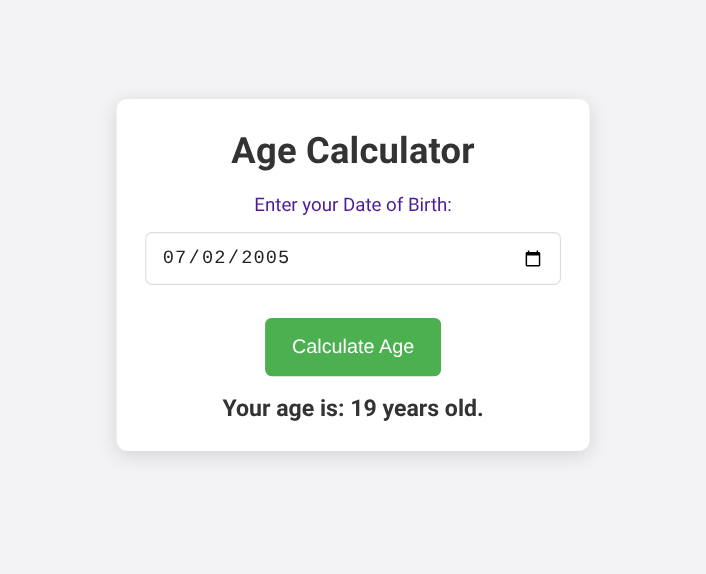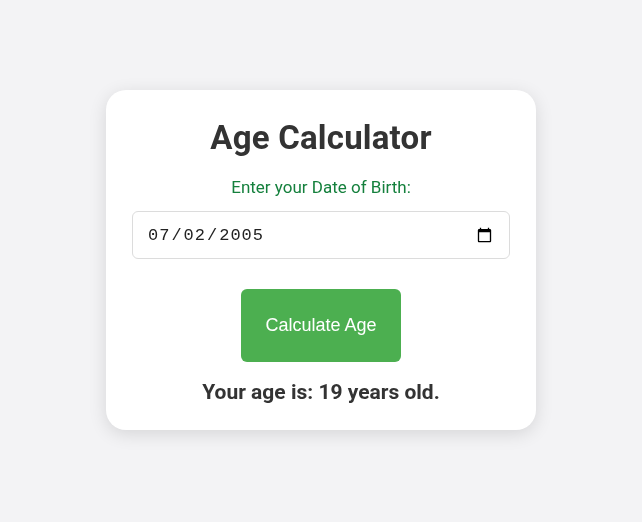--- a/index.html
+++ b/index.html
@@ -13,35 +13,35 @@
       width: 642px;
       height: 522px;
       display: flex;
       justify-content: center;
       align-items: flex-start;
     }
     .card {
       background: #ffffff;
       width: 430px;
       margin-top: 90px;
-      border-radius: 20px;
+      border-radius: 10px;
       box-shadow: 0 4px 18px rgba(0,0,0,0.12);
       padding: 28px 26px 22px 26px;
       text-align: center;
     }
     .title {
       font-size: 33px;
       font-weight: 700;
       color: #333333;
       margin: 0 0 20px 0;
       letter-spacing: 0.2px;
     }
     .label {
       font-size: 17px;
-      color: #15803d;
+      color: #4c1d95;
       margin-bottom: 14px;
     }
     .date-input {
       width: 100%;
       height: 48px;
       border: 1px solid #dcdcdc;
       border-radius: 6px;
       padding: 0 14px;
       font-size: 17px;
       font-family: "Courier New", monospace;
@@ -49,21 +49,21 @@
       color: #222;
       background: #fff;
       margin-bottom: 30px;
     }
     .calc-btn {
       background: #4caf50;
       color: #ffffff;
       border: none;
       border-radius: 6px;
       font-size: 18px;
-      padding: 26px 24px;
+      padding: 16px 24px;
       cursor: pointer;
       font-weight: 400;
       margin-bottom: 12px;
     }
     .result {
       font-size: 21px;
       font-weight: 700;
       color: #333333;
       margin: 6px 0 4px 0;
       text-align: center;

